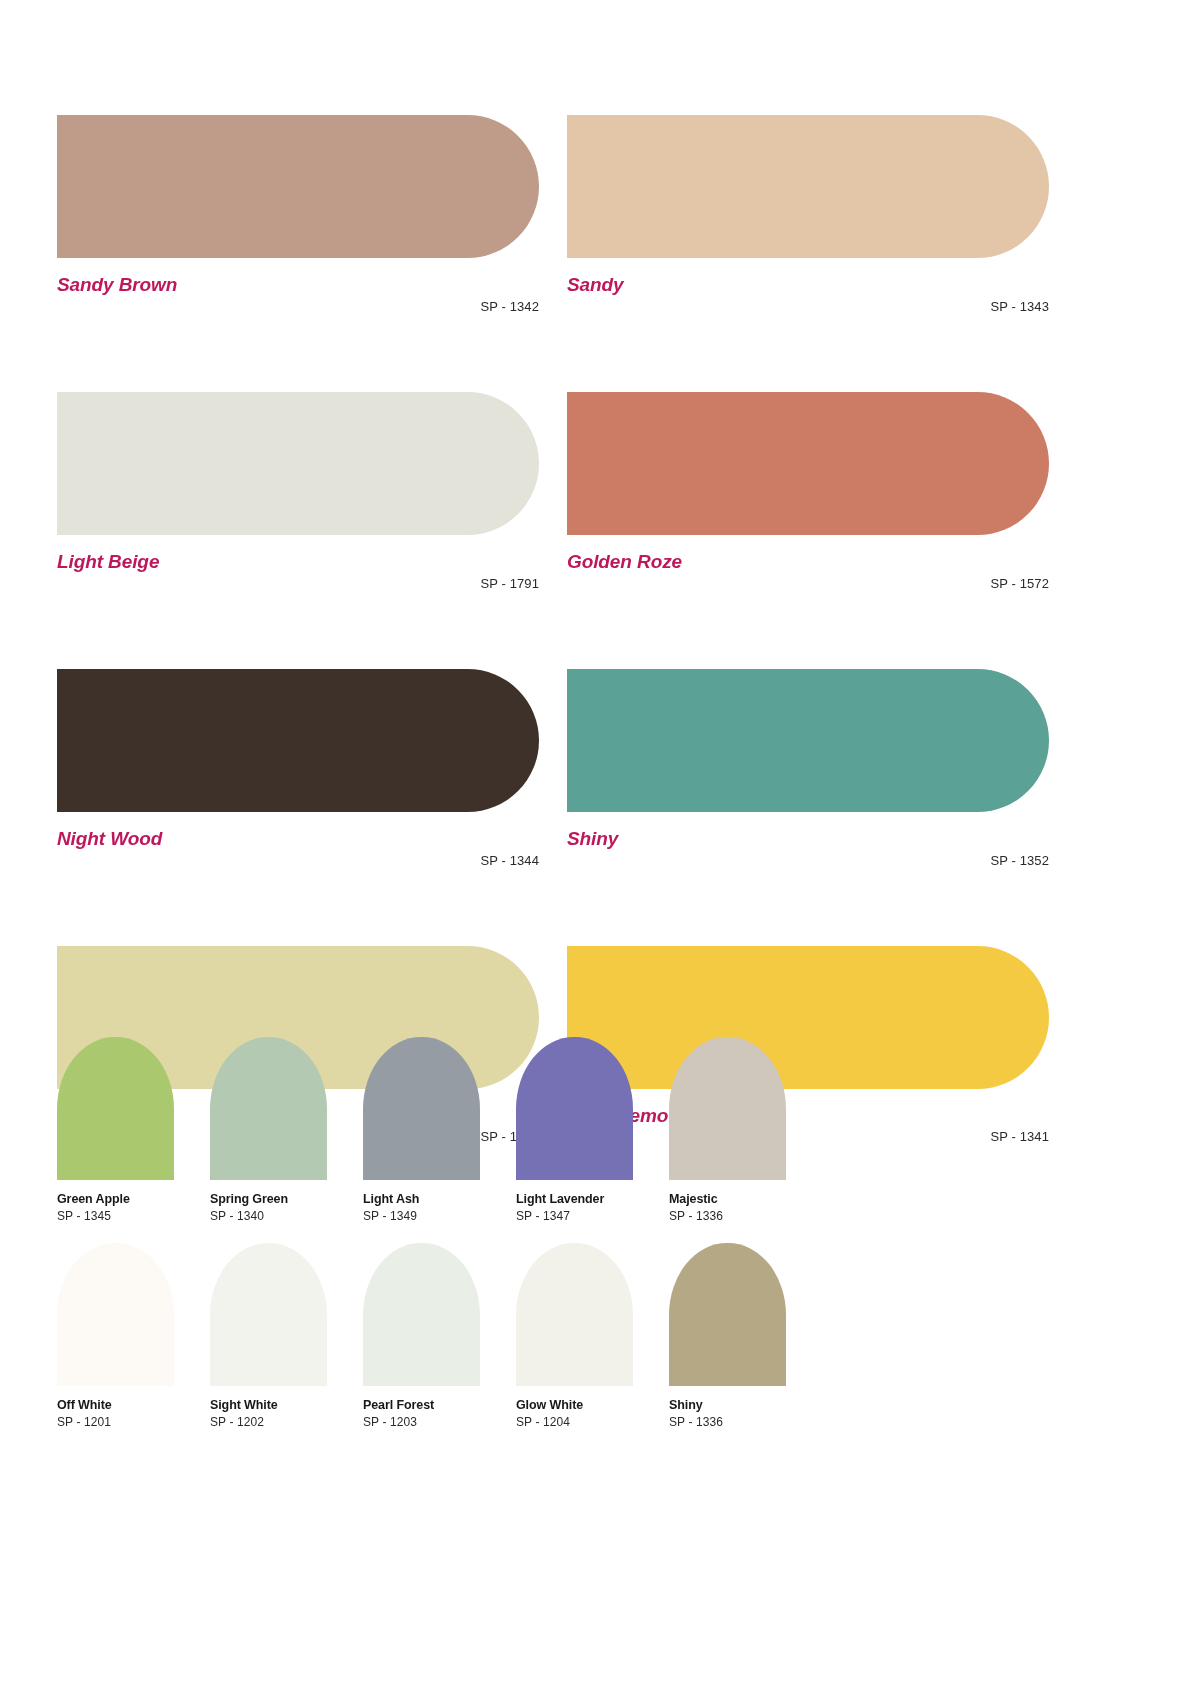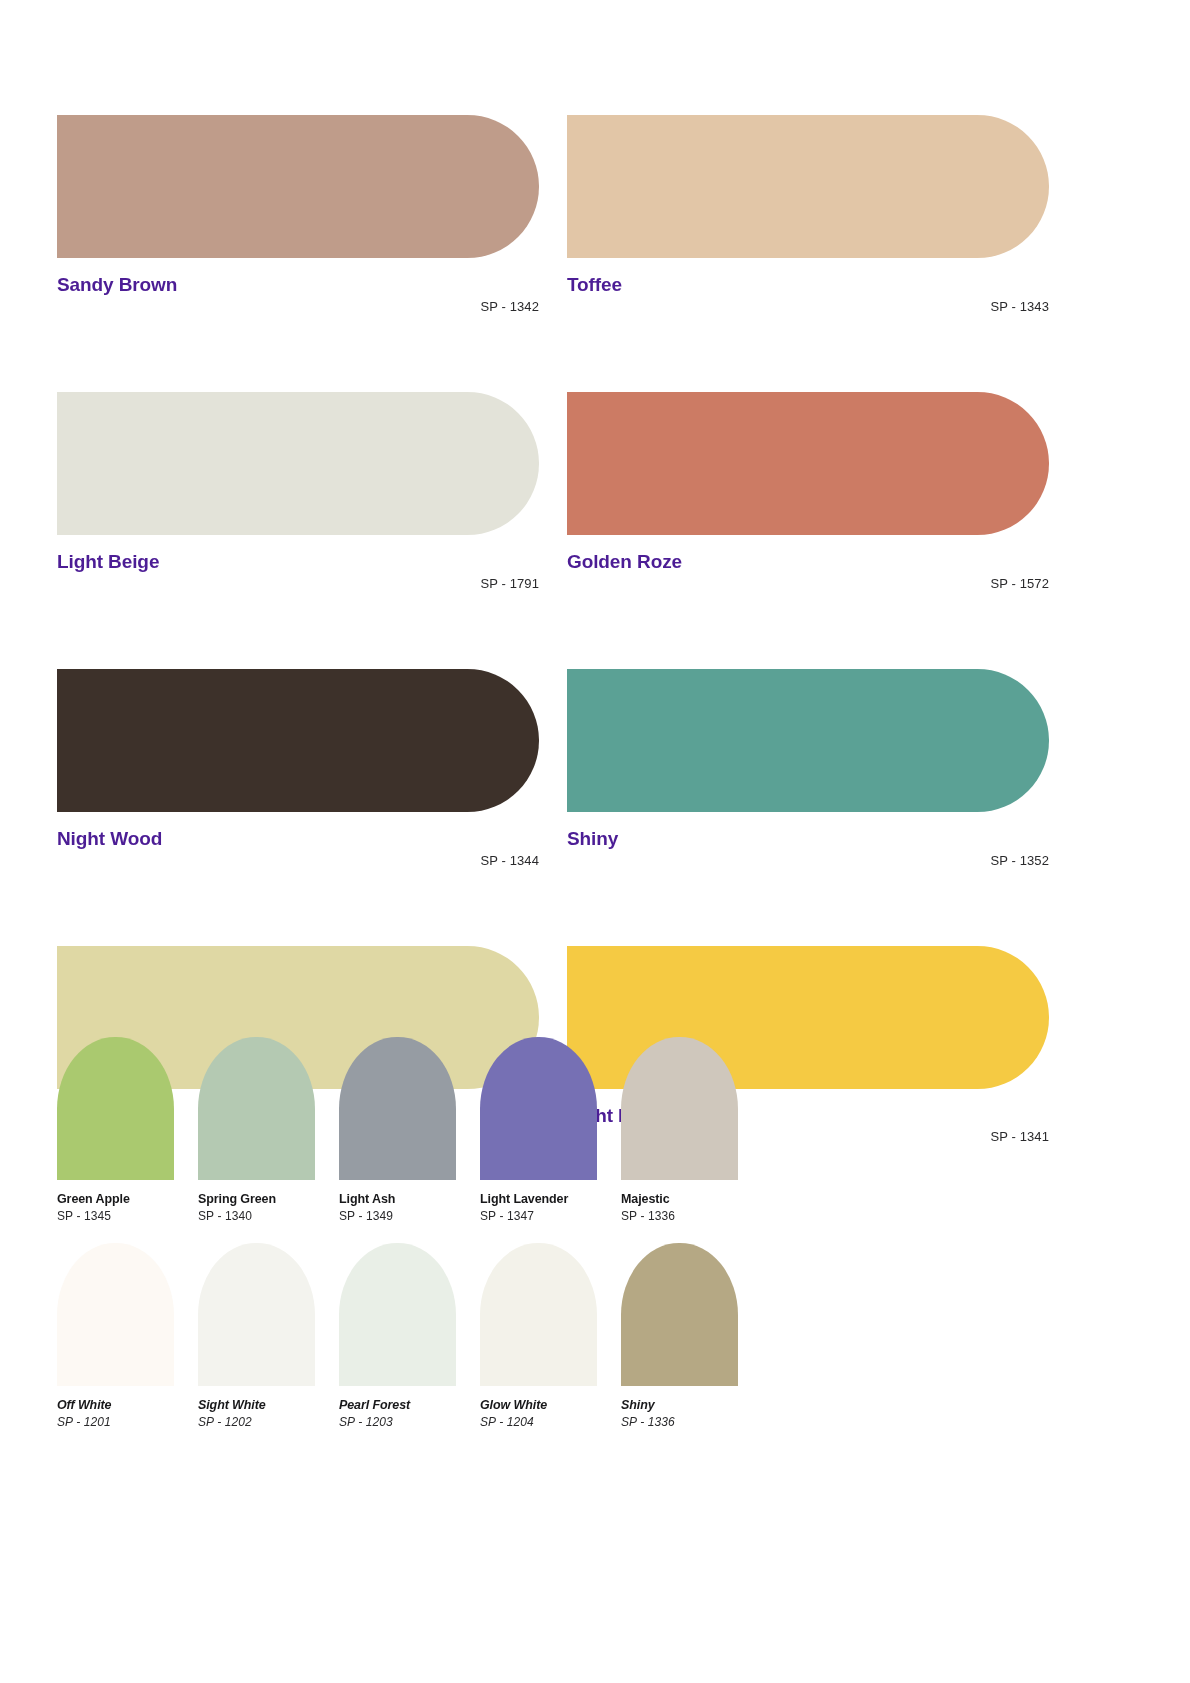--- a/index.html
+++ b/index.html
@@ -34,43 +34,44 @@
     height: 143px;
     border-top-right-radius: 72px;
     border-bottom-right-radius: 72px;
     border-top-left-radius: 0;
     border-bottom-left-radius: 0;
   }
   .big-name {
     margin-top: 16px;
     font-size: 19px;
     font-weight: bold;
-    color: #4c1d95;
+    color: #be185d;
     letter-spacing: -0.1px;
     line-height: 1.15;
+    font-style: italic;
   }
   .big-code {
     margin-top: 3px;
     font-size: 13px;
     font-weight: normal;
     color: #2a2a2c;
     letter-spacing: 0.1px;
     text-align: right;
   }
 
   
   .arch-section {
     position: absolute;
     left: 57px;
     top: 1037px;
     width: 1000px;
   }
   .arch-row {
     display: flex;
-    gap: 24px;
+    gap: 36px;
     margin-bottom: 14px;
   }
   .arch-card { width: 117px; }
   .arch-chip {
     width: 117px;
     height: 143px;
     border-top-left-radius: 58px 72px;
     border-top-right-radius: 58px 72px;
     border-bottom-left-radius: 0;
     border-bottom-right-radius: 0;
@@ -85,36 +86,36 @@
     line-height: 1.2;
   }
   .arch-code {
     margin-top: 2px;
     font-size: 12px;
     font-weight: normal;
     color: #2a2a2c;
     letter-spacing: 0.1px;
     white-space: nowrap;
   }
-  .arch-row-2 { margin-top: 20px; font-style: italic; }
+  .arch-row-2 { margin-top: 20px; }
 </style>
 </head>
 <body>
 
 <div class="page">
 
   <div class="big-grid">
       <div class="big-card">
         <div class="big-chip" style="background: rgb(191, 156, 138);"></div>
         <div class="big-name">Sandy Brown</div>
         <div class="big-code">SP - 1342</div>
       </div>
       <div class="big-card">
         <div class="big-chip" style="background: rgb(226, 198, 167);"></div>
-        <div class="big-name">Toffee</div>
+        <div class="big-name">Sandy</div>
         <div class="big-code">SP - 1343</div>
       </div>
       <div class="big-card">
         <div class="big-chip" style="background: rgb(227, 227, 217);"></div>
         <div class="big-name">Light Beige</div>
         <div class="big-code">SP - 1791</div>
       </div>
       <div class="big-card">
         <div class="big-chip" style="background: rgb(204, 123, 100);"></div>
         <div class="big-name">Golden Roze</div>

